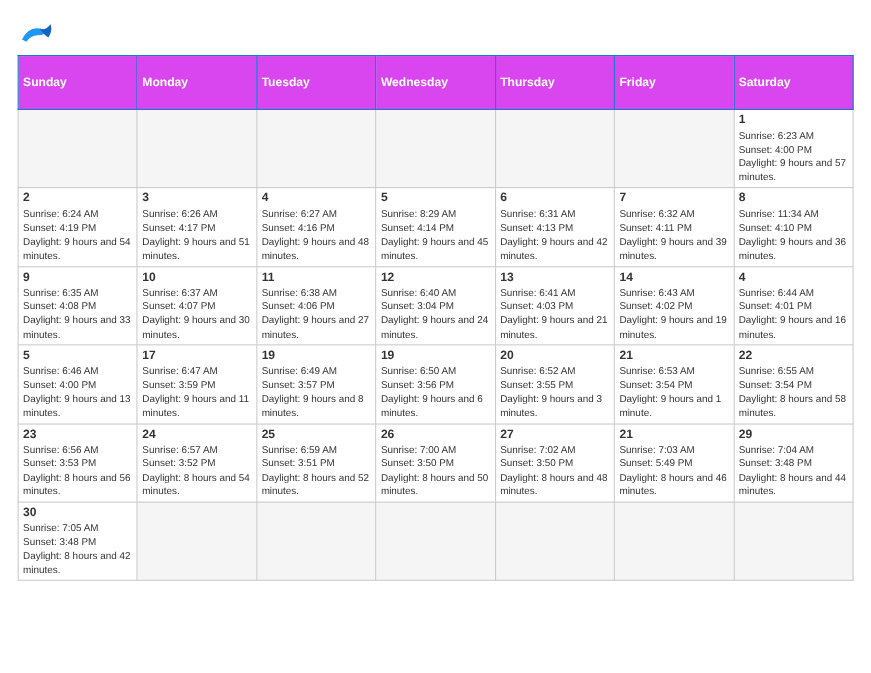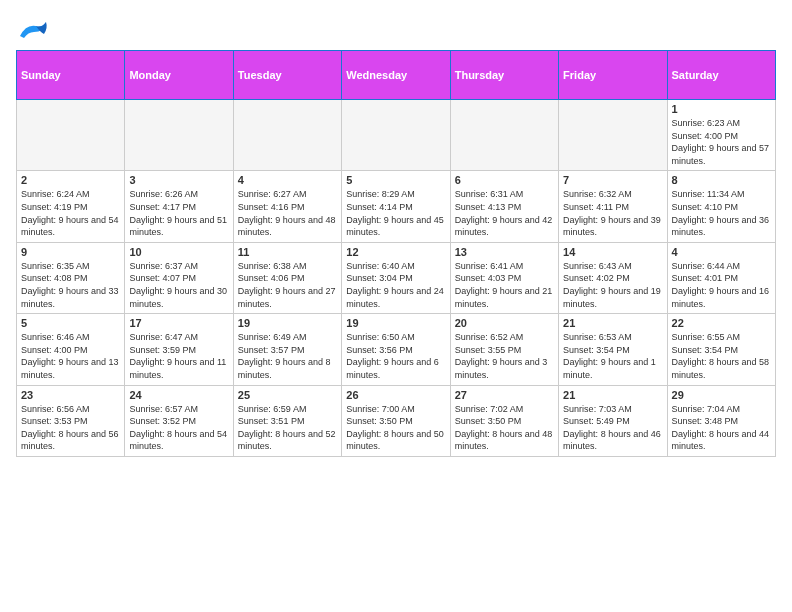--- a/index.html
+++ b/index.html
@@ -311,15 +311,29 @@
 Sunset: 5:49 PM
 Daylight: 8 hours and 46 minutes.</div>
           </td>
           <td>
             <span class="day-num">29</span>
             <div class="day-info">Sunrise: 7:04 AM
 Sunset: 3:48 PM
 Daylight: 8 hours and 44 minutes.</div>
           </td>
         </tr>
+        <tr class="last-row">
+          <td>
+            <span class="day-num">30</span>
+            <div class="day-info">Sunrise: 7:05 AM
+Sunset: 3:48 PM
+Daylight: 8 hours and 42 minutes.</div>
+          </td>
+          <td class="empty-cell"></td>
+          <td class="empty-cell"></td>
+          <td class="empty-cell"></td>
+          <td class="empty-cell"></td>
+          <td class="empty-cell"></td>
+          <td class="empty-cell"></td>
+        </tr>
       </tbody>
   </table>
 </div>
 
 </body></html>

